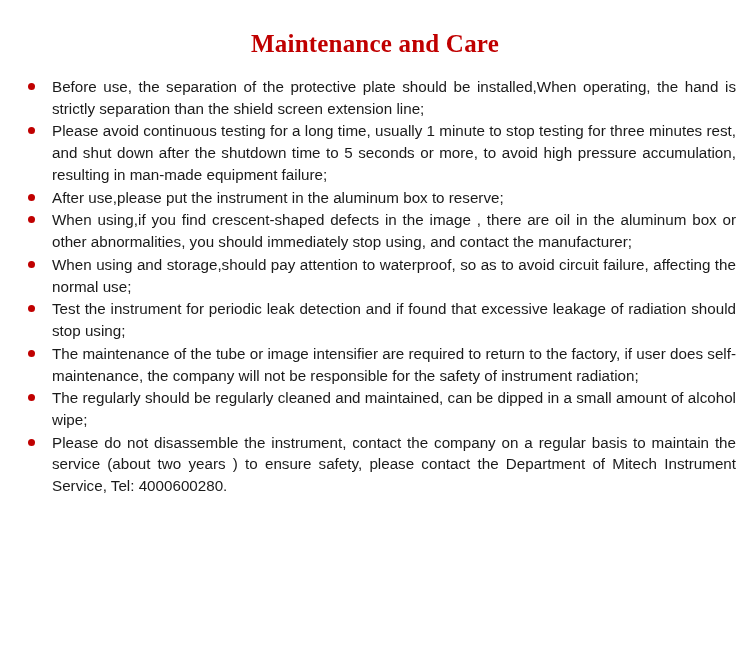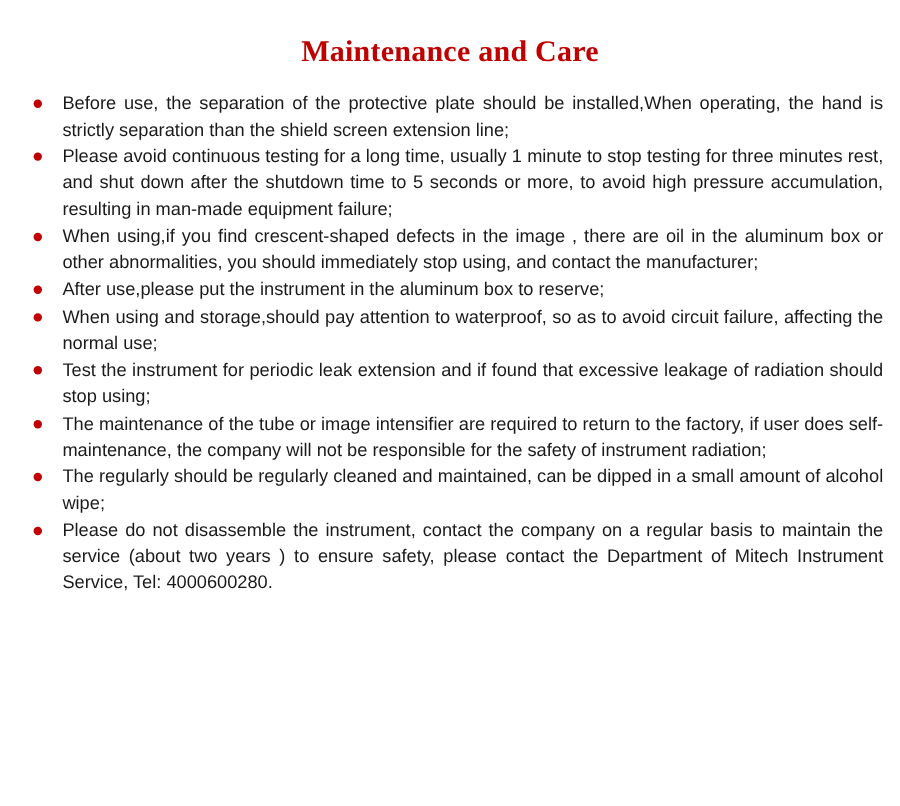--- a/index.html
+++ b/index.html
@@ -69,33 +69,33 @@
     <li>
       <span class="bullet-dot"></span>
       <span class="item-text">Before use, the separation of the protective plate should be installed,When operating, the hand is strictly separation than the shield screen extension line;</span>
     </li>
     <li>
       <span class="bullet-dot"></span>
       <span class="item-text">Please avoid continuous testing for a long time, usually 1 minute to stop testing for three minutes rest, and shut down after the shutdown time to 5 seconds or more, to avoid high pressure accumulation, resulting in man-made equipment failure;</span>
     </li>
     <li>
       <span class="bullet-dot"></span>
-      <span class="item-text">When using,if you find crescent-shaped defects in the image , there are oil in the aluminum box or other abnormalities, you should immediately stop using, and contact the manufacturer;</span>
+      <span class="item-text">After use,please put the instrument in the aluminum box to reserve;</span>
     </li>
     <li>
       <span class="bullet-dot"></span>
-      <span class="item-text">After use,please put the instrument in the aluminum box to reserve;</span>
+      <span class="item-text">When using,if you find crescent-shaped defects in the image , there are oil in the aluminum box or other abnormalities, you should immediately stop using, and contact the manufacturer;</span>
     </li>
     <li>
       <span class="bullet-dot"></span>
       <span class="item-text">When using and storage,should pay attention to waterproof, so as to avoid circuit failure, affecting the normal use;</span>
     </li>
     <li>
       <span class="bullet-dot"></span>
-      <span class="item-text">Test the instrument for periodic leak extension and if found that excessive leakage of radiation should stop using;</span>
+      <span class="item-text">Test the instrument for periodic leak detection and if found that excessive leakage of radiation should stop using;</span>
     </li>
     <li>
       <span class="bullet-dot"></span>
       <span class="item-text">The maintenance of the tube or image intensifier are required to return to the factory, if user does self-maintenance, the company will not be responsible for the safety of instrument radiation;</span>
     </li>
     <li>
       <span class="bullet-dot"></span>
       <span class="item-text">The regularly should be regularly cleaned and maintained, can be dipped in a small amount of alcohol wipe;</span>
     </li>
     <li>

